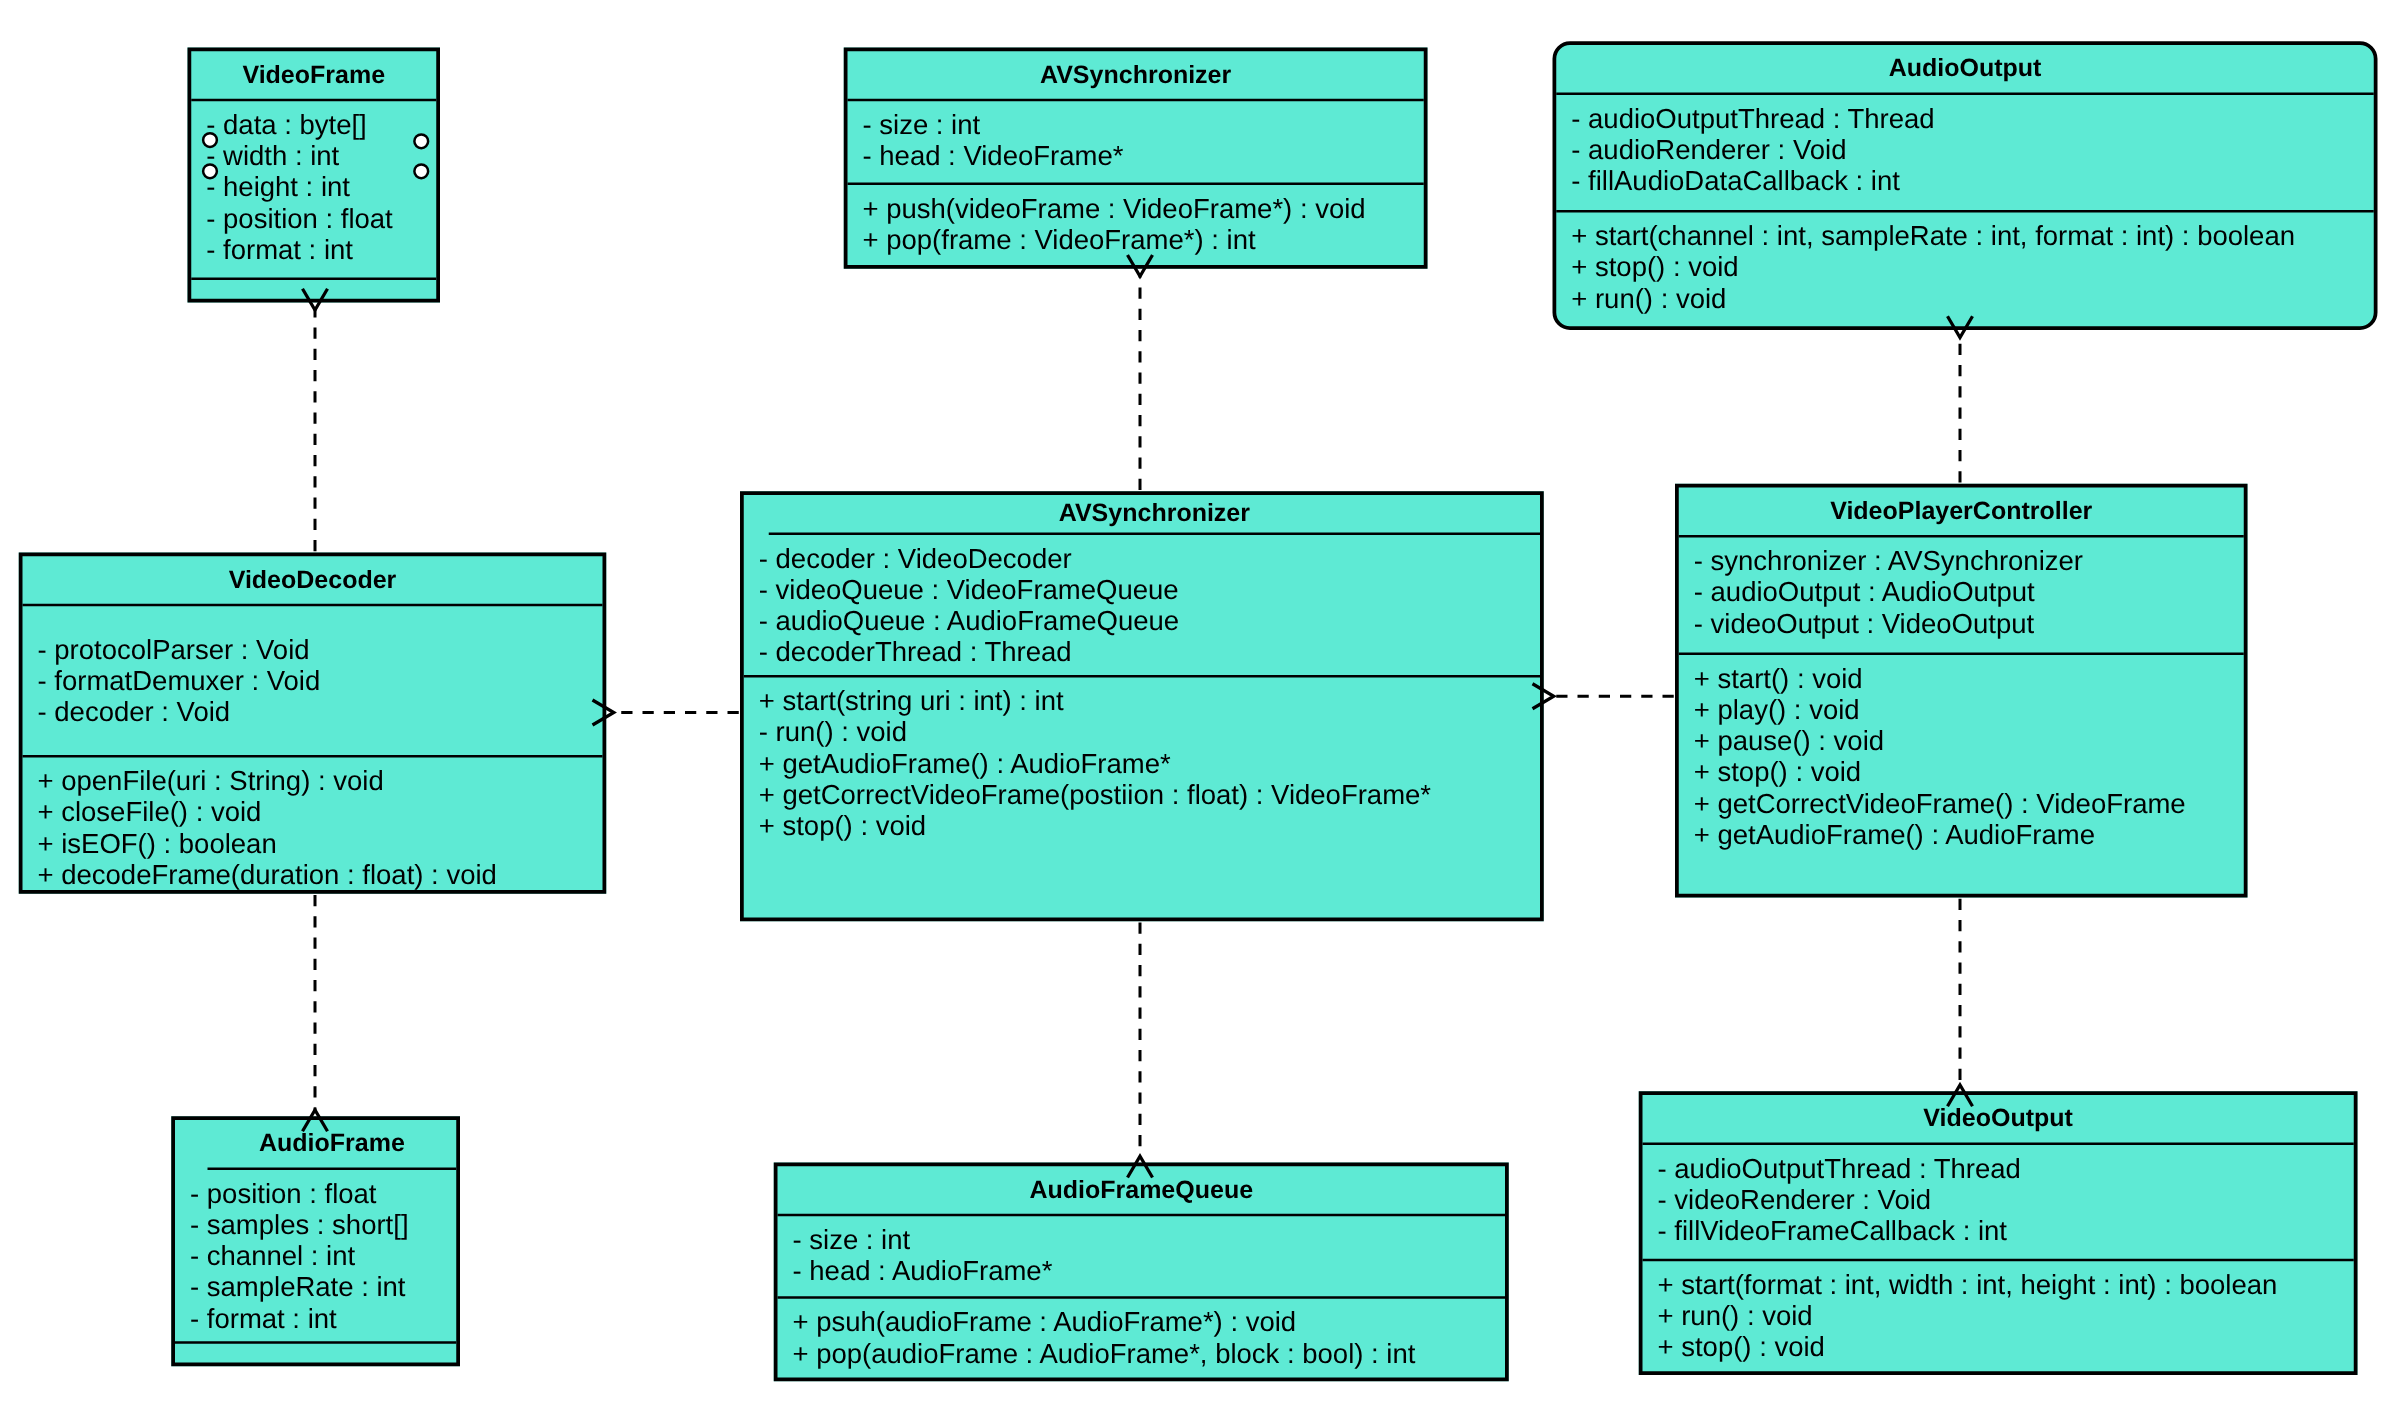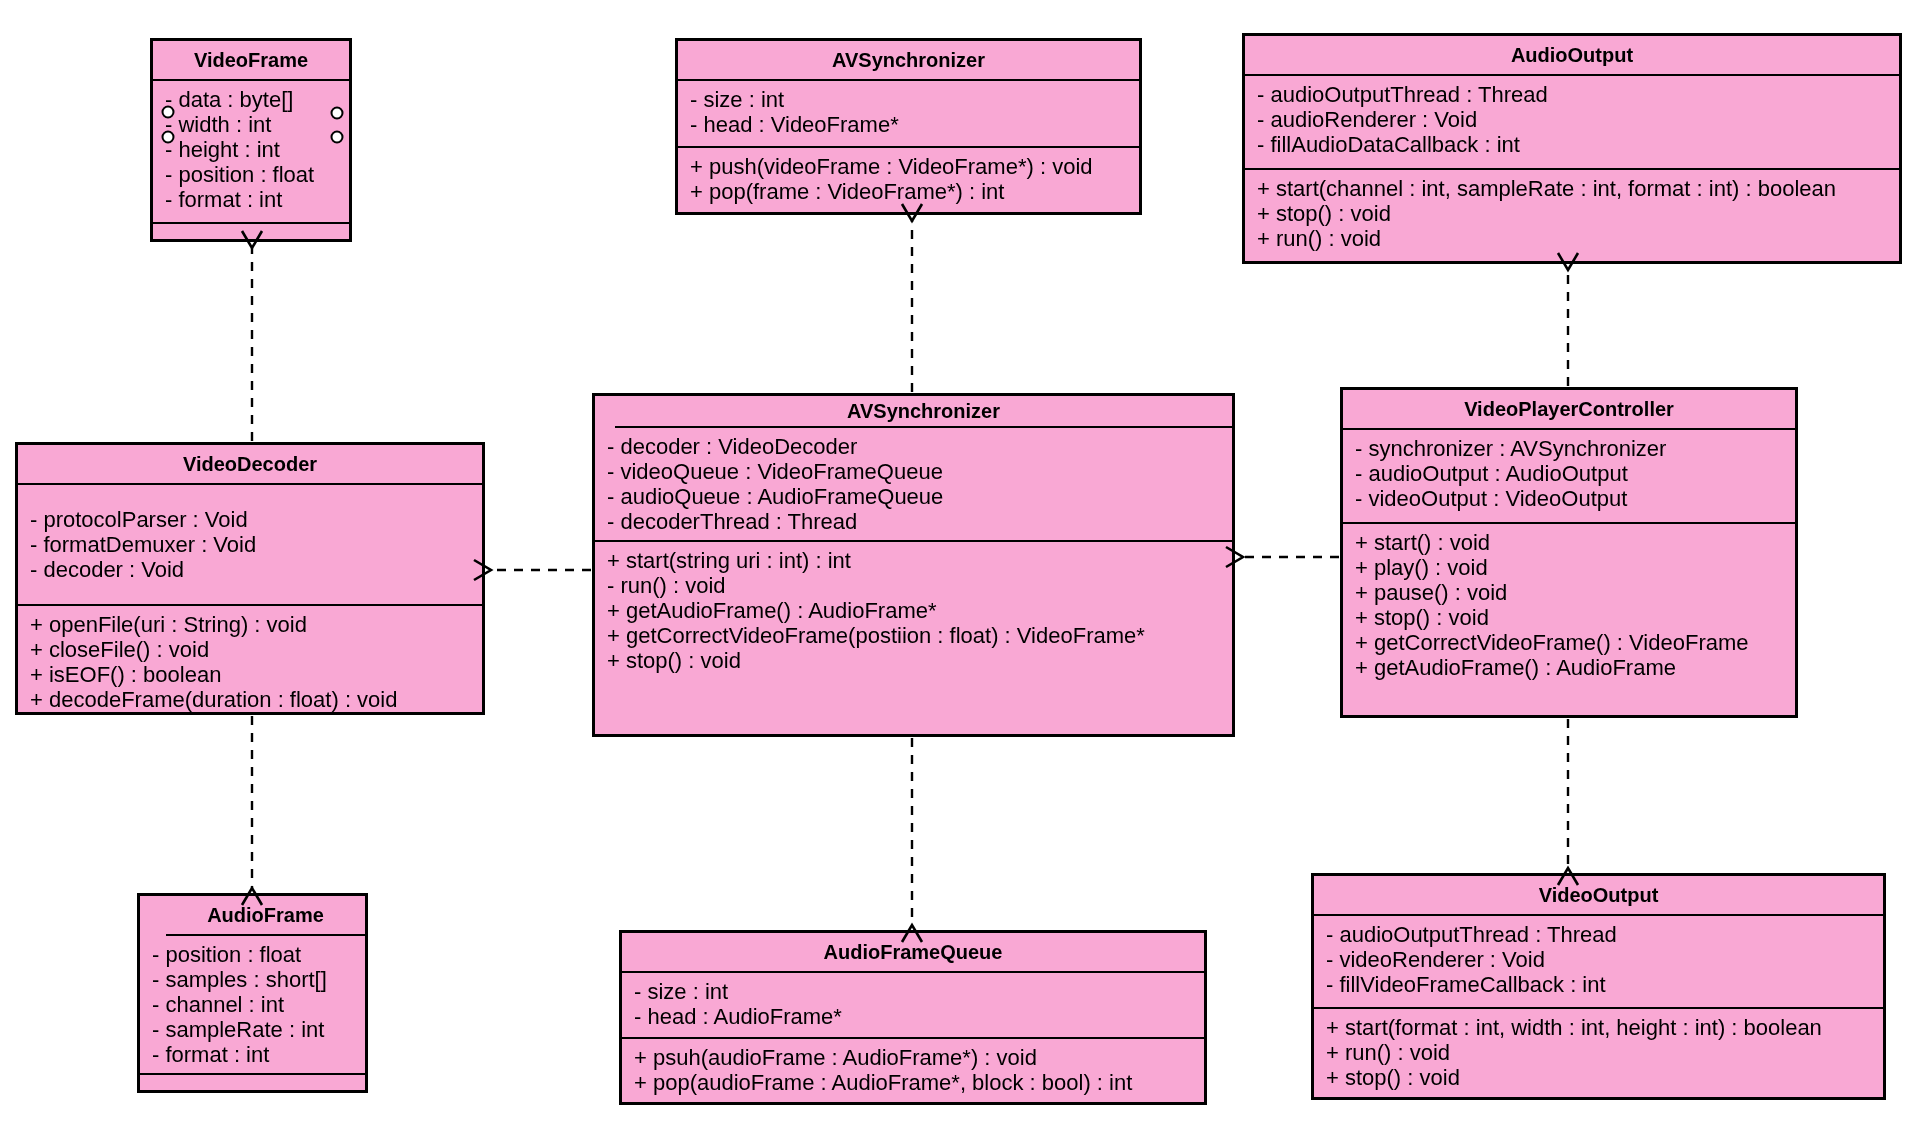--- a/index.html
+++ b/index.html
@@ -10,21 +10,21 @@
   }
   #canvas {
     position: relative;
     width: 1920px;
     height: 1122px;
     background: #FFFFFF;
     overflow: hidden;
   }
   .uml-class {
     position: absolute;
-    background: #f9a8d4;
+    background: #5eead4;
     border: 3px solid #000000;
     box-sizing: border-box;
     display: flex;
     flex-direction: column;
   }
   .uml-title {
     font-weight: bold;
     font-size: 20px;
     color: #000000;
     display: flex;
@@ -82,21 +82,21 @@
     <div class="uml-attrs" style="height:65px;">
       <div class="row">- size : int</div>
       <div class="row">- head : VideoFrame*</div>
     </div>
     <div class="uml-methods">
       <div class="row">+ push(videoFrame : VideoFrame*) : void</div>
       <div class="row">+ pop(frame : VideoFrame*) : int</div>
     </div>
   </div>
 
-  <div class="uml-class" style="left:1242px; top:33px; width:660px; height:231px;">
+  <div class="uml-class" style="left:1242px; top:33px; width:660px; height:231px;border-radius:14px;">
     <div class="uml-title" style="height:40px;">AudioOutput</div>
     <div class="uml-attrs" style="height:92px;">
       <div class="row">- audioOutputThread : Thread</div>
       <div class="row">- audioRenderer : Void</div>
       <div class="row">- fillAudioDataCallback : int</div>
     </div>
     <div class="uml-methods">
       <div class="row">+ start(channel : int, sampleRate : int, format : int) : boolean</div>
       <div class="row">+ stop() : void</div>
       <div class="row">+ run() : void</div>

